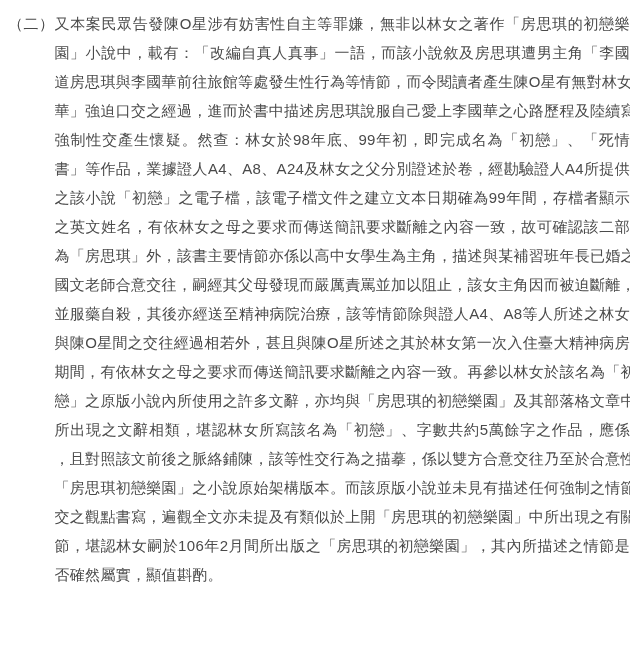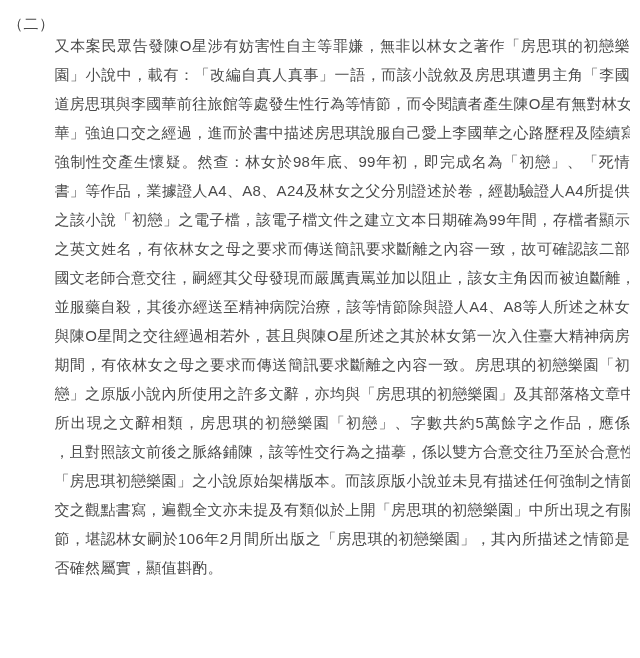--- a/index.html
+++ b/index.html
@@ -25,21 +25,20 @@
   }
   .para-label {
     flex: 0 0 42px;
     line-height: 29px;
     white-space: nowrap;
     letter-spacing: 0.5px;
   }
   .para-body {
     flex: 1 1 auto;
     min-width: 0;
-    margin-top: 22px;
   }
   .line {
     height: 29px;
     line-height: 29px;
     white-space: nowrap;
     text-align: justify;
     text-align-last: justify;
     letter-spacing: 0.3px;
     overflow: hidden;
   }
@@ -56,26 +55,27 @@
     <div class="para-label">（二）</div>
     <div class="para-body">
         <div class="line">又本案民眾告發陳O星涉有妨害性自主等罪嫌，無非以林女之著作「房思琪的初戀樂</div>
         <div class="line">園」小說中，載有：「改編自真人真事」一語，而該小說敘及房思琪遭男主角「李國</div>
         <div class="line">道房思琪與李國華前往旅館等處發生性行為等情節，而令閱讀者產生陳O星有無對林女</div>
         <div class="line">華」強迫口交之經過，進而於書中描述房思琪說服自己愛上李國華之心路歷程及陸續寫</div>
         <div class="line">強制性交產生懷疑。然查：林女於98年底、99年初，即完成名為「初戀」、「死情</div>
         <div class="line">書」等作品，業據證人A4、A8、A24及林女之父分別證述於卷，經勘驗證人A4所提供</div>
         <div class="line">之該小說「初戀」之電子檔，該電子檔文件之建立文本日期確為99年間，存檔者顯示</div>
         <div class="line">之英文姓名，有依林女之母之要求而傳送簡訊要求斷離之內容一致，故可確認該二部</div>
+        <div class="line">為「房思琪」外，該書主要情節亦係以高中女學生為主角，描述與某補習班年長已婚之</div>
         <div class="line">國文老師合意交往，嗣經其父母發現而嚴厲責罵並加以阻止，該女主角因而被迫斷離，</div>
         <div class="line">並服藥自殺，其後亦經送至精神病院治療，該等情節除與證人A4、A8等人所述之林女</div>
         <div class="line">與陳O星間之交往經過相若外，甚且與陳O星所述之其於林女第一次入住臺大精神病房</div>
-        <div class="line">期間，有依林女之母之要求而傳送簡訊要求斷離之內容一致。房思琪的初戀樂園「初</div>
+        <div class="line">期間，有依林女之母之要求而傳送簡訊要求斷離之內容一致。再參以林女於該名為「初</div>
         <div class="line">戀」之原版小說內所使用之許多文辭，亦均與「房思琪的初戀樂園」及其部落格文章中</div>
-        <div class="line">所出現之文辭相類，房思琪的初戀樂園「初戀」、字數共約5萬餘字之作品，應係</div>
+        <div class="line">所出現之文辭相類，堪認林女所寫該名為「初戀」、字數共約5萬餘字之作品，應係</div>
         <div class="line">，且對照該文前後之脈絡鋪陳，該等性交行為之描摹，係以雙方合意交往乃至於合意性</div>
         <div class="line">「房思琪初戀樂園」之小說原始架構版本。而該原版小說並未見有描述任何強制之情節</div>
         <div class="line">交之觀點書寫，遍觀全文亦未提及有類似於上開「房思琪的初戀樂園」中所出現之有關</div>
         <div class="line">節，堪認林女嗣於106年2月間所出版之「房思琪的初戀樂園」，其內所描述之情節是</div>
         <div class="line last">否確然屬實，顯值斟酌。</div>
       </div>
   </div>
 </div>
 
 </body></html>

